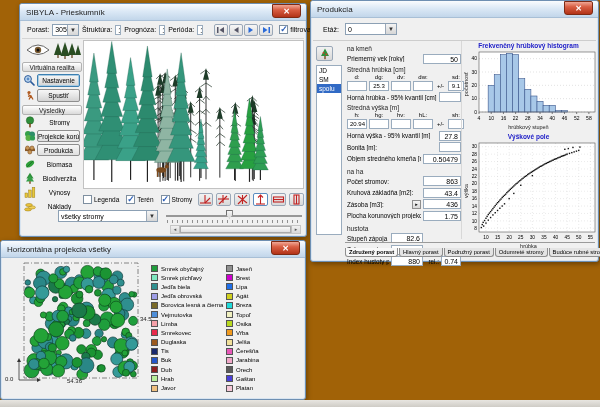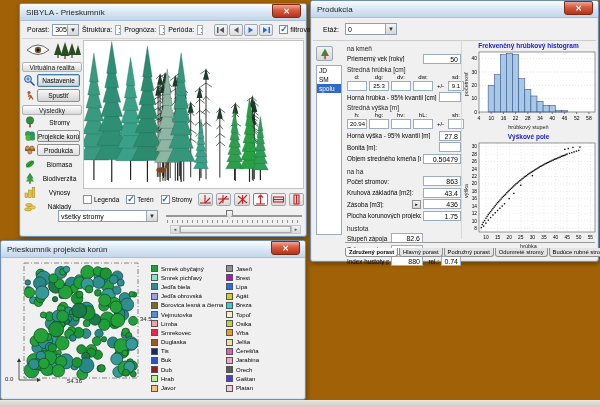--- a/index.html
+++ b/index.html
@@ -707,21 +707,21 @@
     </div>
     <div id="hscroll">
       <div class="hsbtn">◂</div>
       <div class="hsthumb"></div>
       <div class="hsbtn r" style="margin-left:auto">▸</div>
     </div>
   </div>
 
   <div class="w" id="win3">
     <div class="tb">
-      <span>Prieskumník projekcia korún</span>
+      <span>Horizontálna projekcia všetky</span>
       <div class="close"><span>✕</span></div>
     </div>
     <div id="mapwrap">
       <svg id="mapsvg" width="145" height="124" viewBox="0 0 145 124">
           <circle cx="120.00072450918216" cy="73.58297641843055" r="3.7939041991718114" fill="#2f8f8f" stroke="#123f3f" stroke-width="0.7"></circle>
           <circle cx="114.53370319386133" cy="46.304761702837844" r="2.846705876197666" fill="#23a337" stroke="#0d4a1c" stroke-width="0.7"></circle>
           <circle cx="128.31947431639094" cy="113.08877808285212" r="2.943920181039721" fill="#1b9433" stroke="#0d4a1c" stroke-width="0.7"></circle>
           <circle cx="80.98876022271834" cy="72.55833921160955" r="4.859288120549172" fill="#2f8f8f" stroke="#123f3f" stroke-width="0.7"></circle>
           <circle cx="67.72566088399859" cy="58.85896725751953" r="6.499061840493232" fill="#2a8787" stroke="#123f3f" stroke-width="0.7"></circle>
           <circle cx="74.0550183811724" cy="18.174215213787406" r="4.4123195669613775" fill="#359a98" stroke="#123f3f" stroke-width="0.7"></circle>

